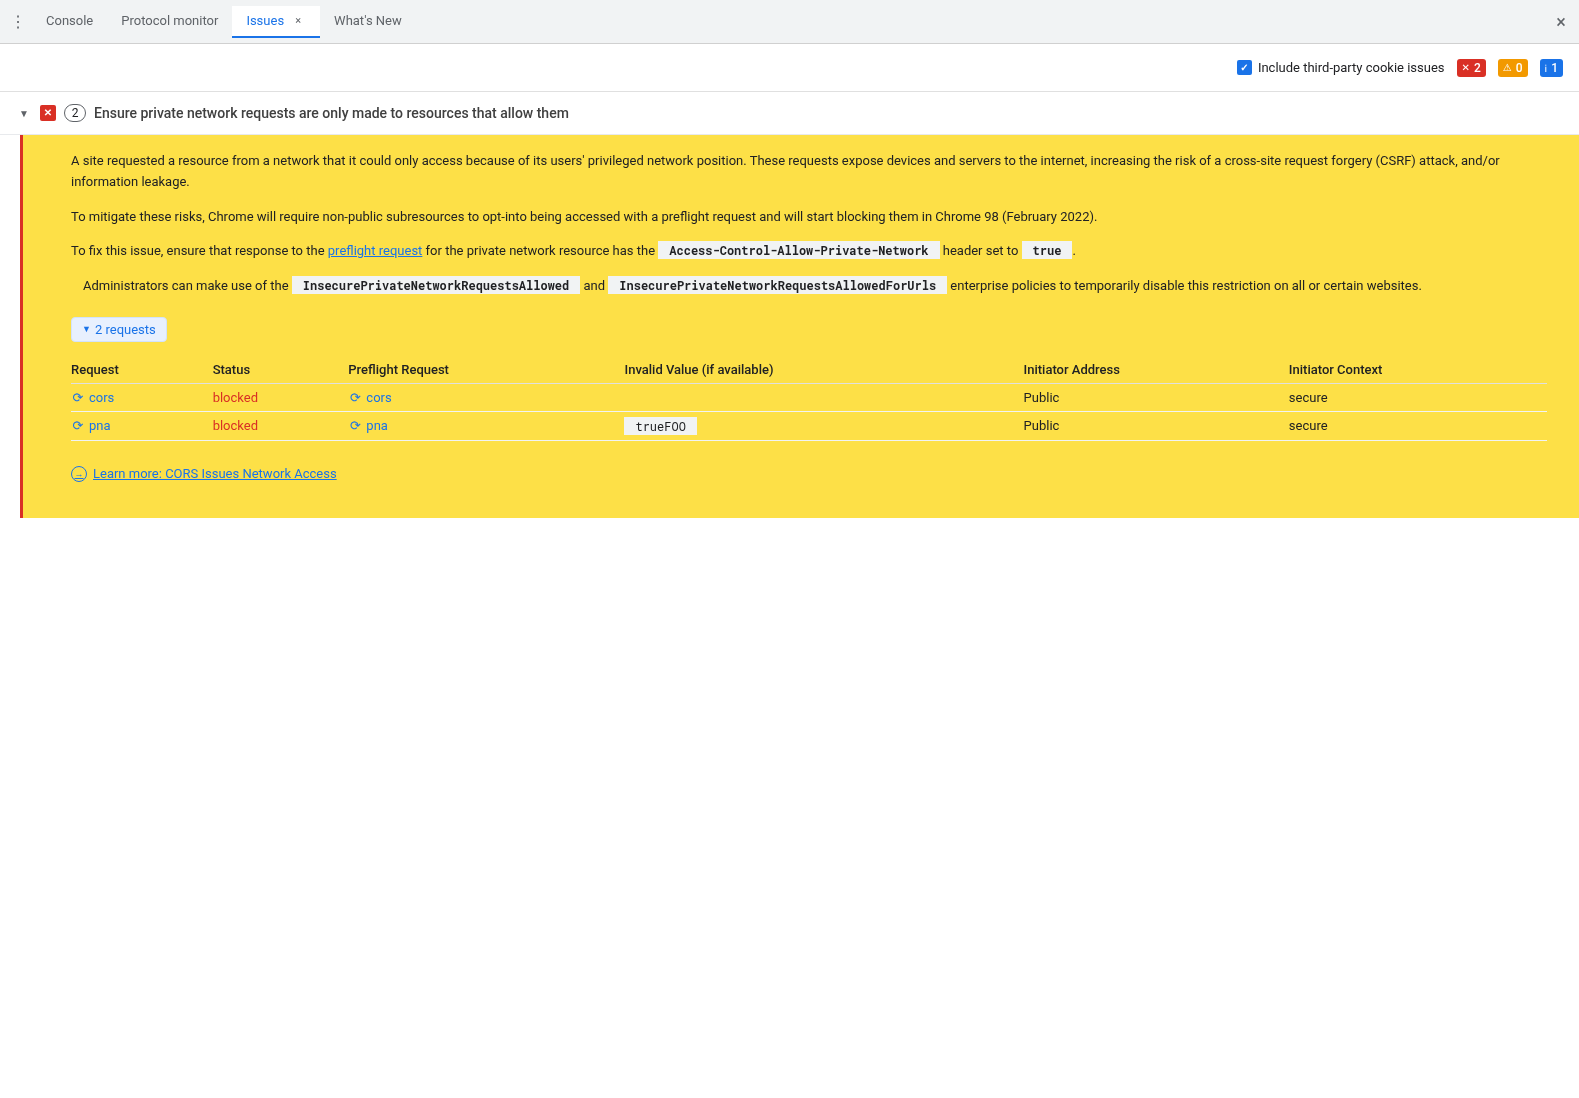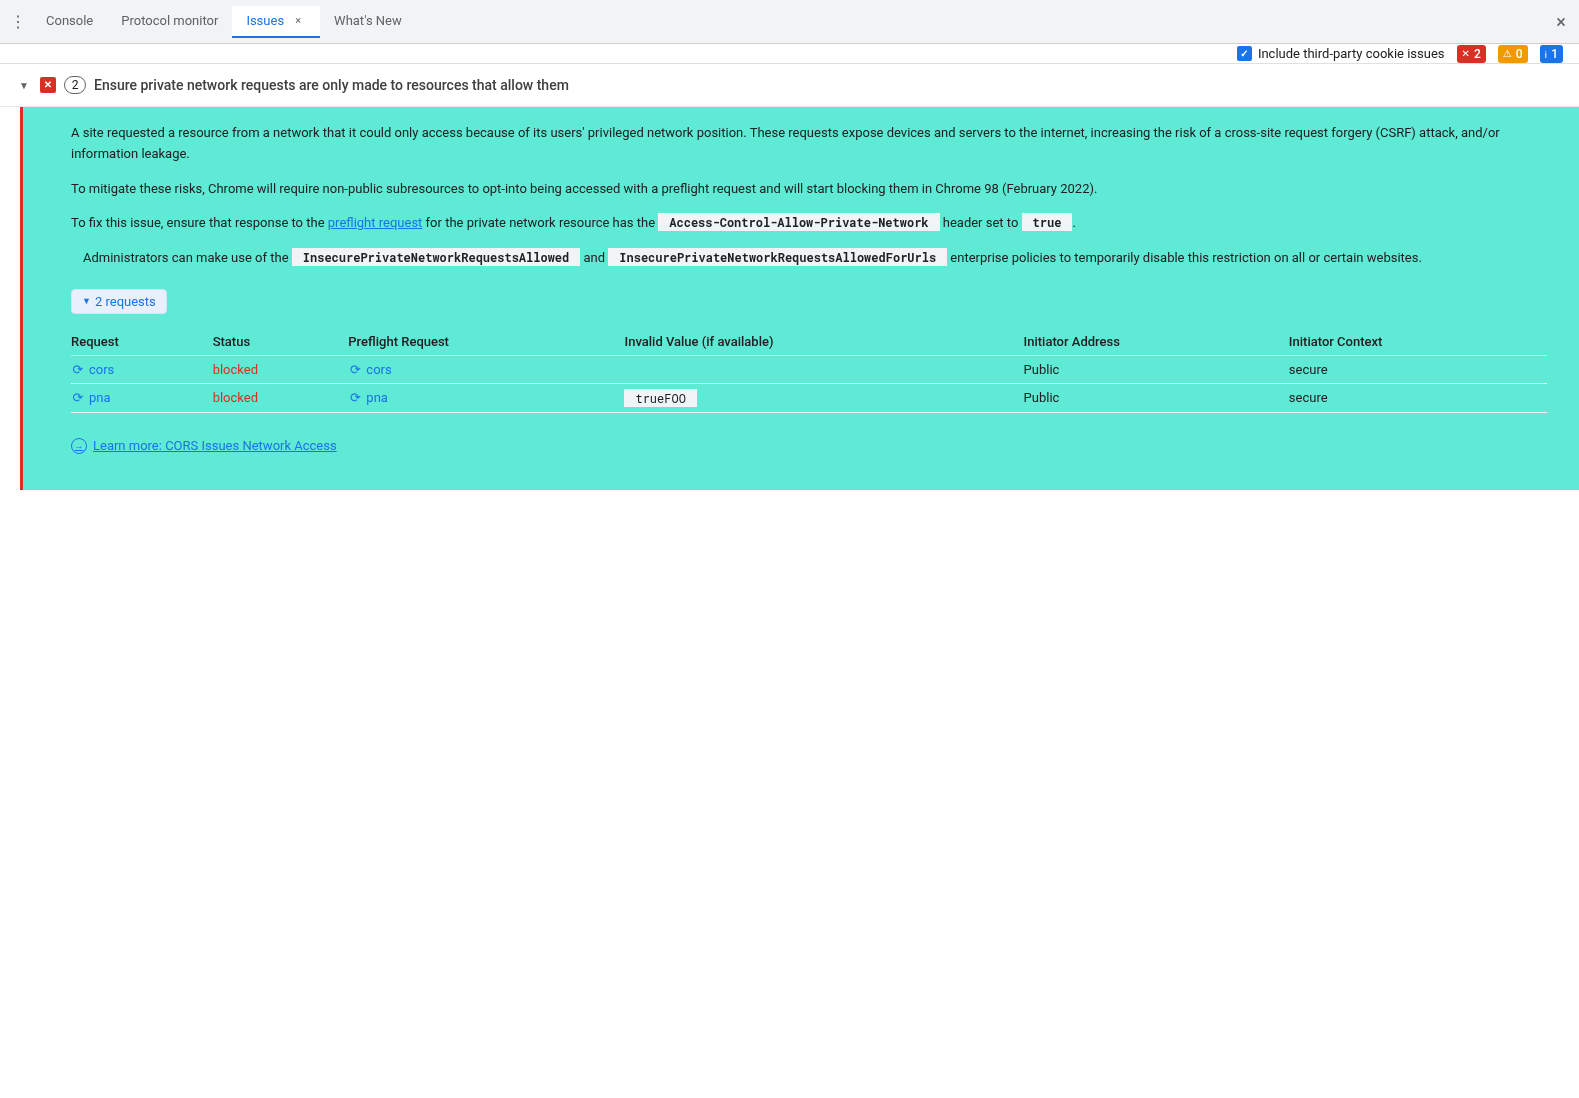--- a/index.html
+++ b/index.html
@@ -76,21 +76,21 @@
       font-size: 18px;
       border-radius: 4px;
       flex-shrink: 0;
     }
 
     
     .toolbar-row {
       display: flex;
       align-items: center;
       justify-content: flex-end;
-      height: 20px;
+      height: 48px;
       padding: 0 16px;
       background: #fff;
       border-bottom: 1px solid #e0e0e0;
       gap: 12px;
     }
     .checkbox-label {
       display: flex;
       align-items: center;
       gap: 6px;
       font-size: 13px;
@@ -211,21 +211,21 @@
       font-size: 14px;
       font-weight: 500;
       color: #404040;
     }
 
     
     .issue-body {
       padding: 16px 32px 16px 48px;
       border-left: 3px solid #d93025;
       margin-left: 20px;
-      background: #5eead4;
+      background: #fde047;
     }
     .issue-description {
       font-size: 13px;
       line-height: 1.6;
       color: #202124;
       margin-bottom: 16px;
     }
     .issue-description p {
       margin-bottom: 14px;
     }

